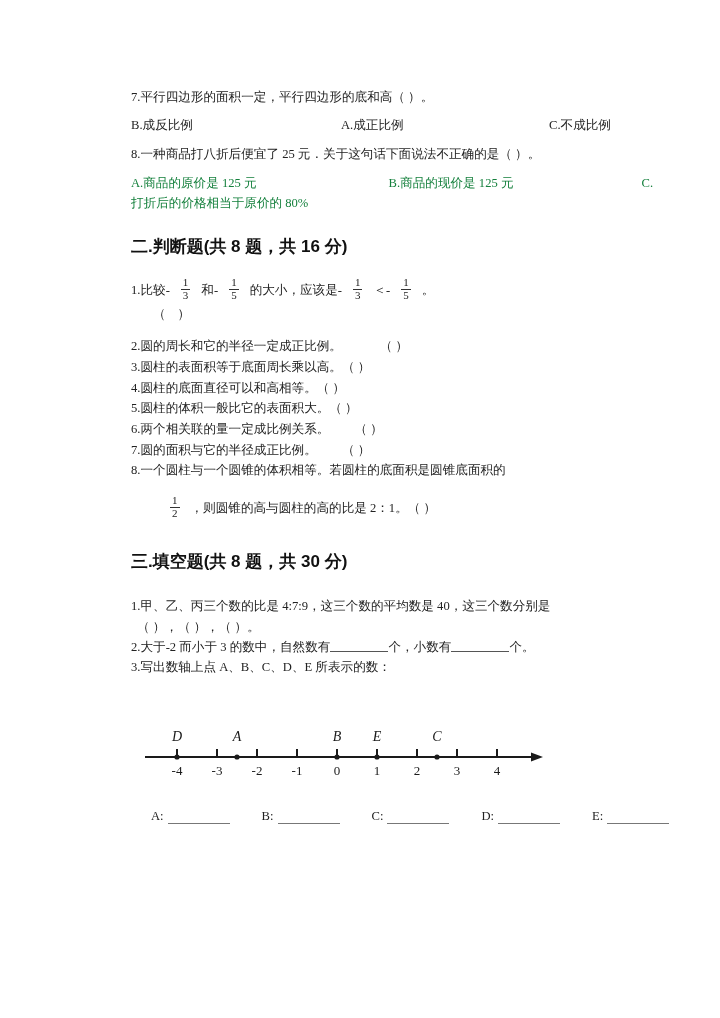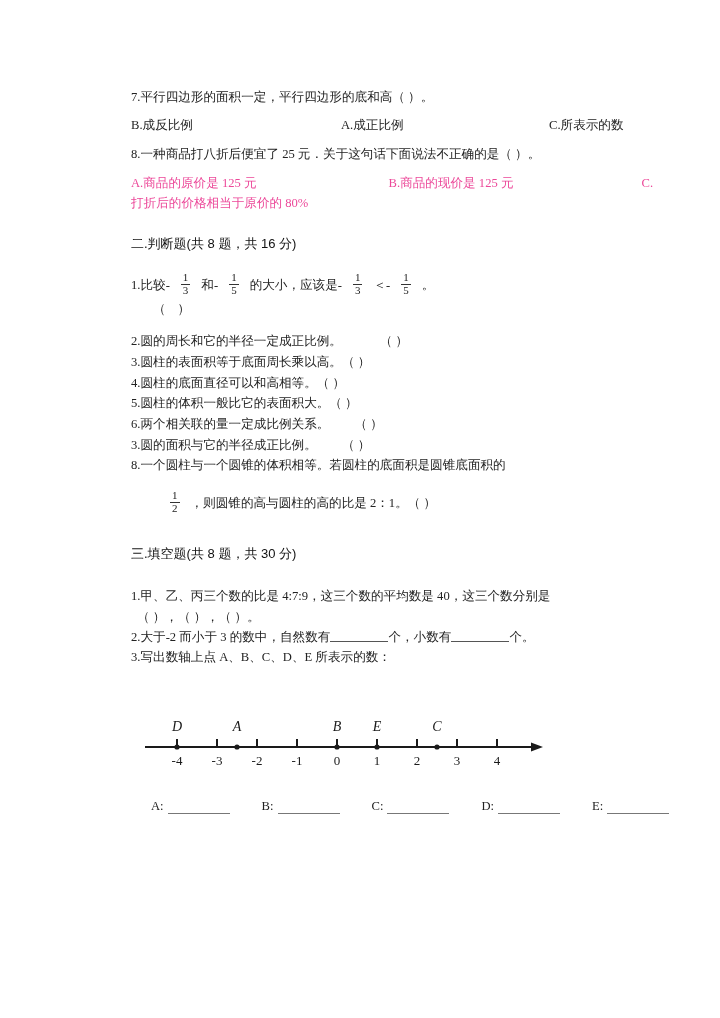--- a/index.html
+++ b/index.html
@@ -47,30 +47,30 @@
     color: #222;
     margin: 0 0 11px 0;
   }
   .opts .opt { flex: 0 0 auto; }
   .opt-a { width: 208px; }
   .opt-b { width: 210px; }
   .opt-c { width: auto; }
 
   .opts-wrap {
     font-size: 12.6px;
-    color: #ec4899;
+    color: #15803d;
     line-height: 1.6;
     margin: 0 0 12px 0;
   }
   .opts-wrap .sp-a { display: inline-block; width: 132px; }
   .opts-wrap .sp-b { display: inline-block; width: 128px; }
 
   .section-head {
-    font-size: 13px;
-    font-weight: normal;
+    font-size: 17px;
+    font-weight: bold;
     color: #111;
     margin: 22px 0 20px 0;
     font-family: "Liberation Sans", "DejaVu Sans", sans-serif;
   }
   .section-head.s3 { margin-top: 30px; margin-bottom: 24px; }
 
   
   .frac {
     display: inline-block;
     vertical-align: -0.55em;
@@ -140,21 +140,21 @@
 <body>
 
 <div class="page">
   <div class="content">
 
     <div class="q-line">7.平行四边形的面积一定，平行四边形的底和高（    ）。</div>
 
     <div class="opts">
       <span class="opt opt-b">B.成反比例</span>
       <span class="opt opt-a">A.成正比例</span>
-      <span class="opt opt-c">C.所表示的数</span>
+      <span class="opt opt-c">C.不成比例</span>
     </div>
 
     <div class="q-line">8.一种商品打八折后便宜了 25 元．关于这句话下面说法不正确的是（    ）。</div>
 
     <div class="opts-wrap">
       <span>A.商品的原价是 125 元</span><span class="sp-a"></span><span>B.商品的现价是 125 元</span><span class="sp-b"></span><span>C.打折后的价格相当于原价的 80%</span>
     </div>
 
     <div class="section-head">二.判断题(共 8 题，共 16 分)</div>
 
@@ -163,21 +163,21 @@
     </div>
 
     <div class="paren-line">（    ）</div>
 
     <div class="judge-list">
       <div class="q-line compact">2.圆的周长和它的半径一定成正比例。　　　（    ）</div>
       <div class="q-line compact">3.圆柱的表面积等于底面周长乘以高。（    ）</div>
       <div class="q-line compact">4.圆柱的底面直径可以和高相等。（    ）</div>
       <div class="q-line compact">5.圆柱的体积一般比它的表面积大。（    ）</div>
       <div class="q-line compact">6.两个相关联的量一定成比例关系。　　（    ）</div>
-      <div class="q-line compact">3.圆的面积与它的半径成正比例。　　（    ）</div>
+      <div class="q-line compact">7.圆的面积与它的半径成正比例。　　（    ）</div>
       <div class="q-line compact">8.一个圆柱与一个圆锥的体积相等。若圆柱的底面积是圆锥底面积的</div>
     </div>
 
     <div class="frac-row">
       <span class="frac"><span class="num">1</span><span class="den">2</span></span><span>，则圆锥的高与圆柱的高的比是 2：1。（    ）</span>
     </div>
 
     <div class="section-head s3">三.填空题(共 8 题，共 30 分)</div>
 
     <div class="q-line compact">1.甲、乙、丙三个数的比是 4:7:9，这三个数的平均数是 40，这三个数分别是</div>

